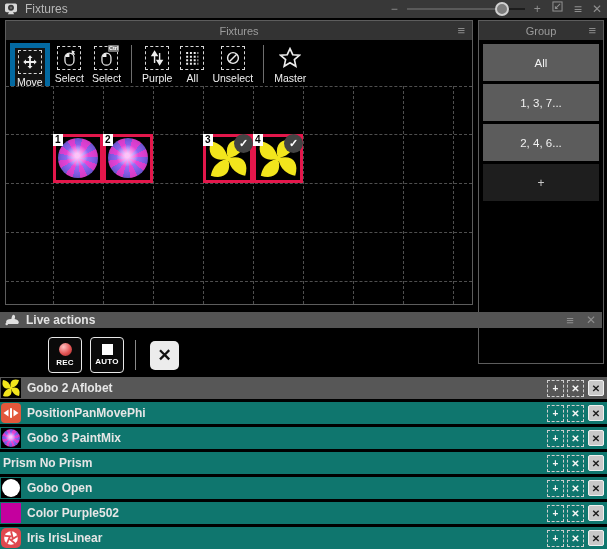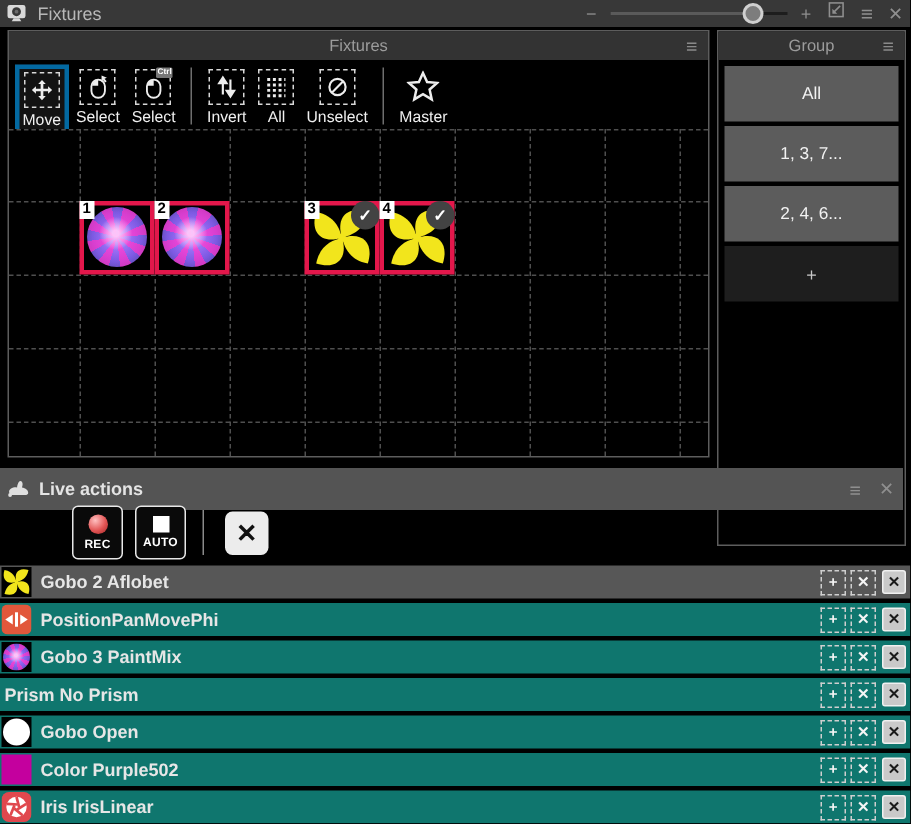--- a/index.html
+++ b/index.html
@@ -25,21 +25,21 @@
   .panel-header .hdr-menu{position:absolute;right:7px;top:0;line-height:19px;color:#8a8a8a;font-size:13px;}
 
   #fixtures-panel{left:5px;top:20px;width:468px;height:285px;}
   #group-panel{left:478px;top:20px;width:126px;height:344px;}
 
   
   .ftoolbar{position:absolute;left:0;top:19px;width:100%;height:46px;background:#000;
             display:flex;align-items:flex-start;padding:3px 0 0 3px;box-sizing:border-box;}
   .tool-btn{display:flex;flex-direction:column;align-items:center;padding:2px 2px 1px;margin:0 1px;
             border:1px solid transparent;}
-  .tool-btn.active{border:3px solid #0369a1;background:#131313;}
+  .tool-btn.active{border:5px solid #0369a1;background:#131313;}
   .tool-icon{width:24px;height:24px;border:1px dashed #d8d8d8;box-sizing:border-box;position:relative;
              display:flex;align-items:center;justify-content:center;}
   .tool-icon.no-box{border:none;}
   .tool-label{color:#f0f0f0;font-size:10.5px;margin-top:2px;white-space:nowrap;}
   .tool-divider{width:1px;height:38px;background:#6e6e6e;margin:2px 6px 0 6px;flex:none;}
   .ctrl-badge{position:absolute;right:-2px;top:-2px;background:#777;color:#fff;font-size:5.5px;
               font-weight:bold;padding:0 1px;border-radius:1px;line-height:7px;}
 
   
   .fgrid{position:absolute;left:0;top:65px;width:466px;height:218px;background:#000;overflow:hidden;}
@@ -61,21 +61,21 @@
   .tile .swirl{position:absolute;left:2px;top:1px;width:40px;height:40px;}
   .tile svg.pinwheel{position:absolute;left:0;top:0;}
 
   
   .group-body{position:absolute;left:0;top:19px;width:100%;bottom:0;padding:4px;box-sizing:border-box;}
   .group-btn{height:37px;margin-bottom:3px;background:#5c5c5c;color:#f2f2f2;font-size:11.5px;
              display:flex;align-items:center;justify-content:center;cursor:default;}
   .group-btn.add{background:#1e1e1e;color:#c8c8c8;font-size:12px;}
 
   
-  .live-titlebar{position:absolute;left:0;top:312px;width:602px;height:28px;background:#545454;
+  .live-titlebar{position:absolute;left:0;top:312px;width:602px;height:16px;background:#545454;
                  display:flex;align-items:center;}
   .live-titlebar .lt-title{color:#e4e4e4;font-size:12px;font-weight:bold;margin-left:5px;}
   .live-titlebar .lt-controls{margin-left:auto;display:flex;align-items:center;}
   .live-titlebar .lt-glyph{color:#8f8f8f;font-size:12px;padding:0 6px;}
 
   .live-toolbar{position:absolute;left:0;top:334px;width:607px;height:42px;display:flex;align-items:center;padding-left:40px;}
   .la-btn{width:34px;height:36px;background:#0a0a0a;border:1px solid #e8e8e8;border-radius:4px;
           box-sizing:border-box;display:flex;flex-direction:column;align-items:center;
           justify-content:center;margin-left:8px;}
   .rec-dot{width:13px;height:13px;border-radius:50%;
@@ -192,21 +192,21 @@
         <span class="tool-icon">
           <svg width="18" height="18" viewBox="0 0 20 20">
             <g stroke="#ededed" stroke-width="1.6" fill="#ededed">
               <line x1="7.3" y1="6" x2="7.3" y2="15.5"></line>
               <polygon points="7.3,3 4.6,7.2 10,7.2"></polygon>
               <line x1="12.9" y1="4.5" x2="12.9" y2="14"></line>
               <polygon points="12.9,17 10.2,12.8 15.6,12.8"></polygon>
             </g>
           </svg>
         </span>
-        <span class="tool-label">Invert</span>
+        <span class="tool-label">Purple</span>
       </div>
       <div class="tool-btn">
         <span class="tool-icon">
           <svg width="18" height="18" viewBox="0 0 20 20">
             <g stroke="#ededed" stroke-width="2.2" stroke-dasharray="2.2 2">
               <line x1="3.5" y1="4.5" x2="17" y2="4.5"></line>
               <line x1="3.5" y1="8.5" x2="17" y2="8.5"></line>
               <line x1="3.5" y1="12.5" x2="17" y2="12.5"></line>
               <line x1="3.5" y1="16.5" x2="17" y2="16.5"></line>
             </g>

